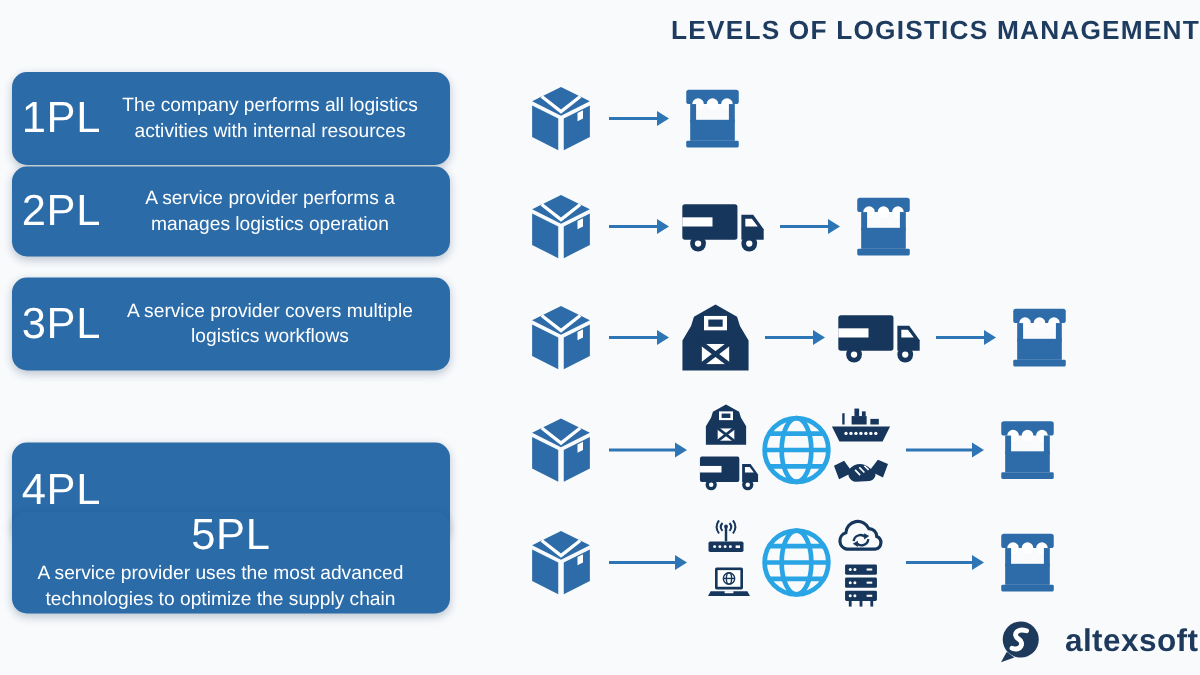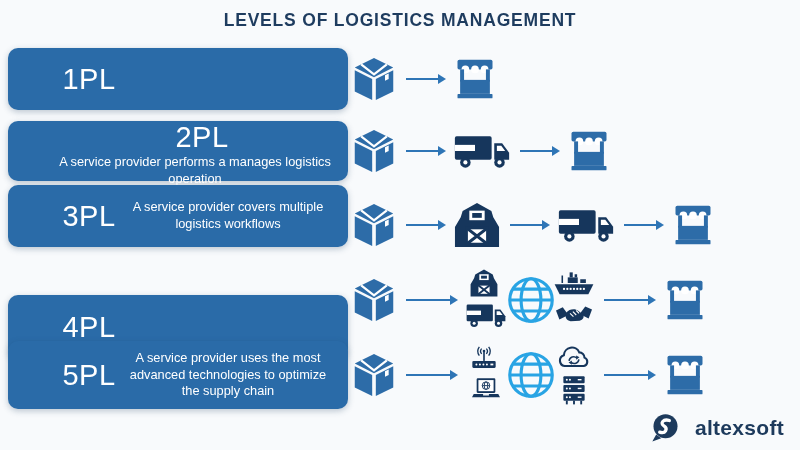--- a/index.html
+++ b/index.html
@@ -4,45 +4,44 @@
 <style>
   html,body{margin:0;padding:0;}
   body{
     width:800px;height:450px;overflow:hidden;position:relative;
     background:var(--background,#f8fafc);
     font-family:"Liberation Sans",sans-serif;
   }
   #stage{position:absolute;inset:0;}
   .title{
     position:absolute;top:10px;left:0;width:100%;
-    text-align:center;font-size:17.5px;font-weight:600;
+    text-align:right;font-size:17.5px;font-weight:600;
     letter-spacing:.8px;color:var(--title,#1e3c5f);
   }
   .card{
     position:absolute;left:8px;width:292px;
     background:var(--card,#2a6ba8);
     border-radius:10px;
     box-shadow:0 2px 6px rgba(30,60,95,.28);
     display:flex;align-items:center;
     color:var(--card_text,#fff);
-    padding-left:48px;
   }
   .card .level{
     width:66px;text-align:center;font-size:29px;font-weight:400;
     letter-spacing:.5px;flex:0 0 auto;
   }
   .card .desc{
     flex:1;text-align:center;font-size:12.8px;line-height:1.32;
     padding:0 16px 0 2px;
   }
   .c1{top:48px;height:62px;}
-  .c2{top:121px;height:60px;flex-direction:column;}
+  .c2{top:111px;height:60px;}
   .c3{top:185px;height:62px;align-items:center;}
   .c4{top:267px;height:64px;margin-top:28px;}
-  .c5{top:341px;height:68px;}
+  .c5{top:341px;height:68px;flex-direction:column;}
   .flow{
     position:absolute;left:352px;height:70px;
     display:flex;align-items:center;gap:10px;
   }
   .f1{top:44px;}
   .f2{top:116px;}
   .f3{top:190px;}
   .f4{top:265px;}
   .f5{top:340px;}
   .icon{display:block;flex:0 0 auto;}
@@ -69,21 +68,21 @@
   .arrow.long{width:50px;}
   .cluster{position:relative;width:128px;height:62px;flex:0 0 auto;}
   .slot{position:absolute;}
   .slot svg{width:100%;height:100%;display:block;}
   .slot-lt{left:0;top:0;width:36px;height:28px;}
   .slot-lb{left:0;top:32px;width:40px;height:28px;}
   .slot-c{left:40px;top:5px;width:50px;height:52px;}
   .slot-rt{left:88px;top:0;width:40px;height:28px;}
   .slot-rb{left:90px;top:31px;width:36px;height:30px;}
   .logo{
-    position:absolute;right:16px;bottom:7px;
+    position:absolute;right:1px;bottom:7px;
     display:flex;align-items:center;gap:14px;
   }
   .logo-text{
     font-size:21px;font-weight:600;letter-spacing:.3px;
     color:var(--logo,#1d3a5c);
   }
 </style>
 </head>
 <body>
 
@@ -211,20 +210,21 @@
     <rect x="34" y="41" width="3" height="6" fill="currentColor"></rect>
   </symbol>
 </svg>
 
 <div id="stage">
 
   <div class="title">LEVELS OF LOGISTICS MANAGEMENT</div>
 
   <div class="card c1">
     <div class="level">1PL</div>
+    <div class="desc">The company performs all logistics activities with internal resources</div>
   </div>
   <div class="flow f1">
       <svg class="icon icon-box" style="color: rgb(45, 108, 168);">
         <use href="#sym-box"></use>
       </svg>
       <div class="arrow"></div>
       <svg class="icon icon-store" style="color: rgb(45, 108, 168);">
         <use href="#sym-store"></use>
       </svg>
     </div>

